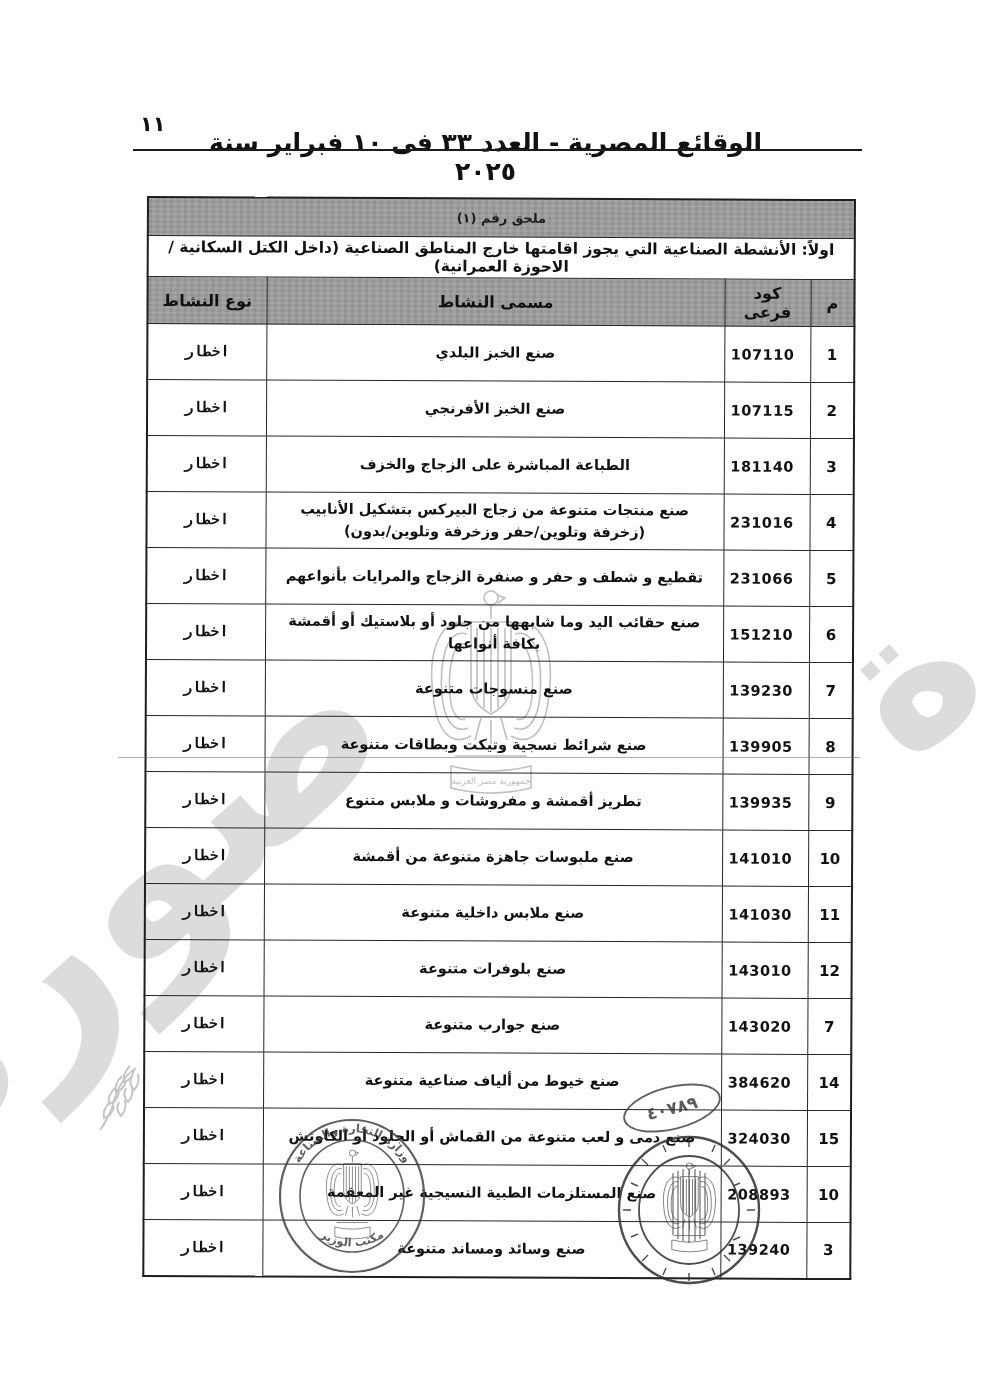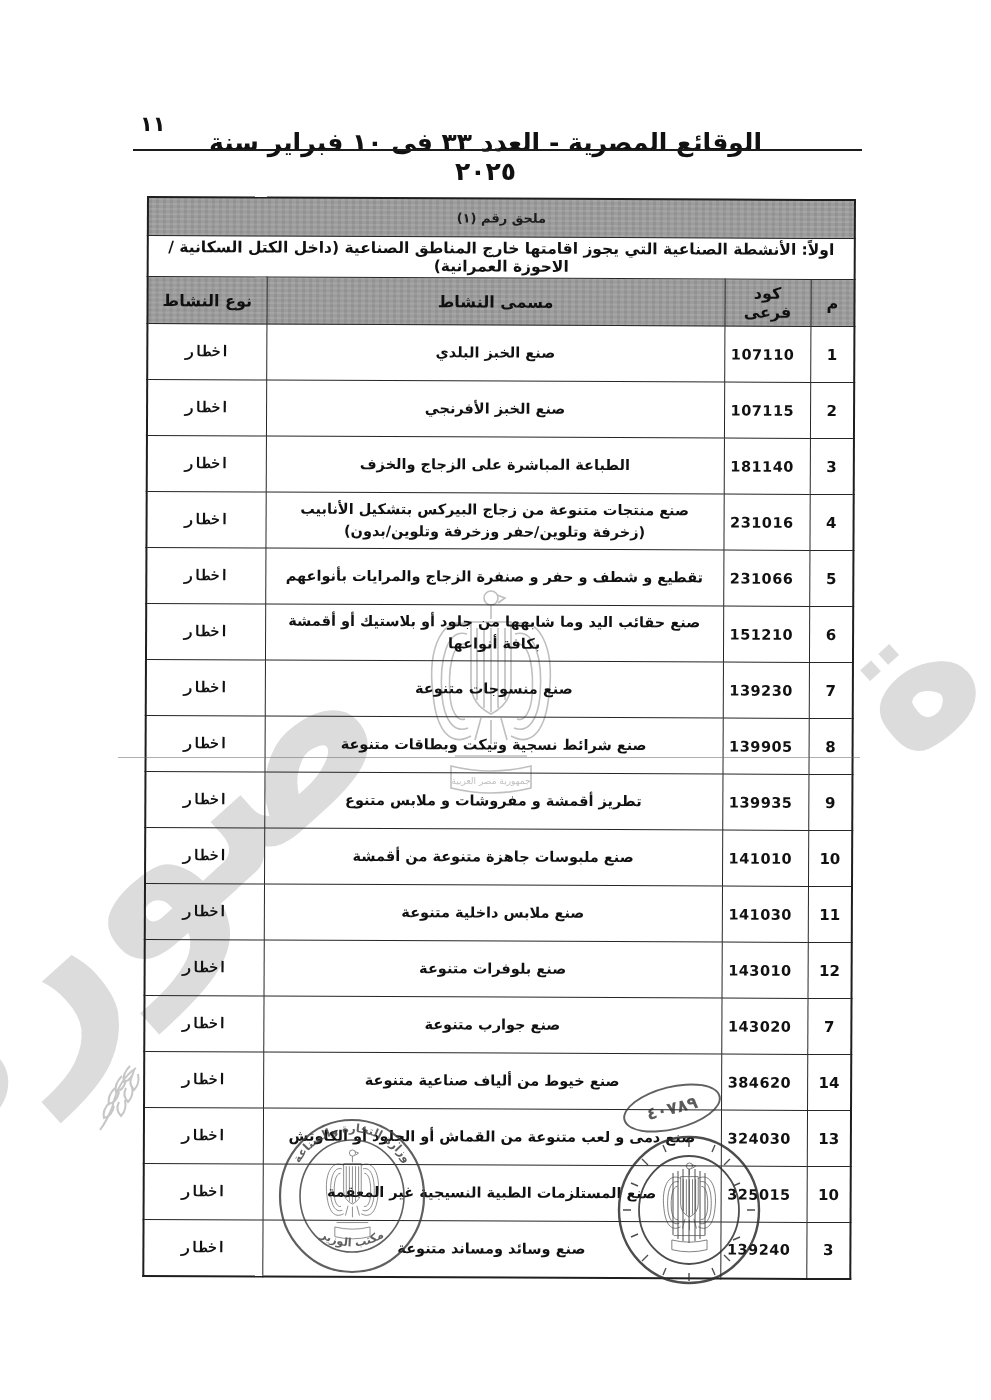--- a/index.html
+++ b/index.html
@@ -236,29 +236,29 @@
     </tr>
 
     <tr>
       <td class="c-no">14</td>
       <td class="c-code">384620</td>
       <td class="c-act">صنع خيوط من ألياف صناعية متنوعة</td>
       <td class="c-type">اخطار</td>
     </tr>
 
     <tr>
-      <td class="c-no">13</td>
+      <td class="c-no">15</td>
       <td class="c-code">324030</td>
       <td class="c-act">صنع دمى و لعب متنوعة من القماش أو الجلود أو الكاوتش</td>
       <td class="c-type">اخطار</td>
     </tr>
 
     <tr>
       <td class="c-no">10</td>
-      <td class="c-code">325015</td>
+      <td class="c-code">208893</td>
       <td class="c-act">صنع المستلزمات الطبية النسيجية غير المعقمة</td>
       <td class="c-type">اخطار</td>
     </tr>
 
     <tr>
       <td class="c-no">3</td>
       <td class="c-code">139240</td>
       <td class="c-act">صنع وسائد ومساند متنوعة</td>
       <td class="c-type">اخطار</td>
     </tr>

